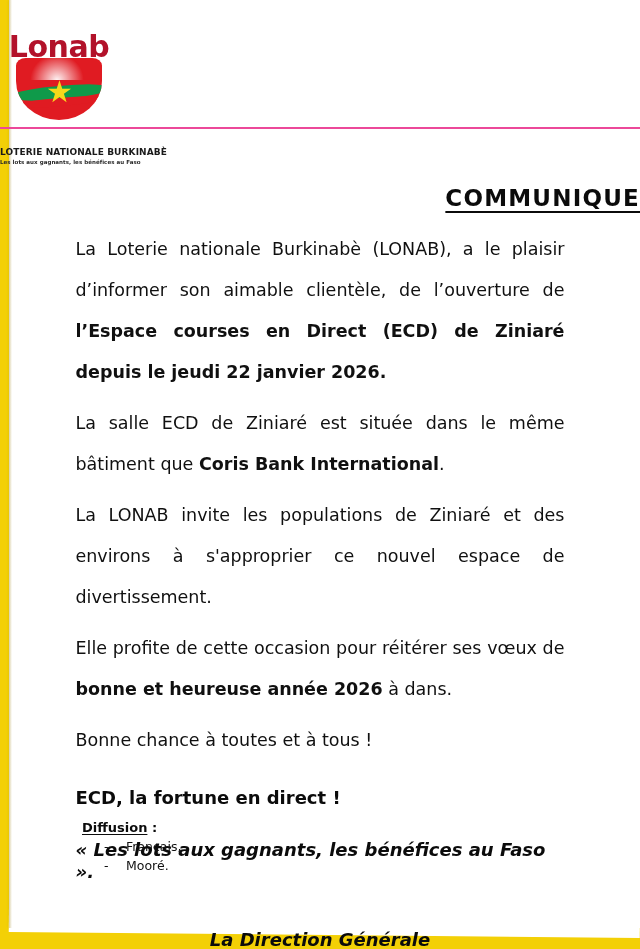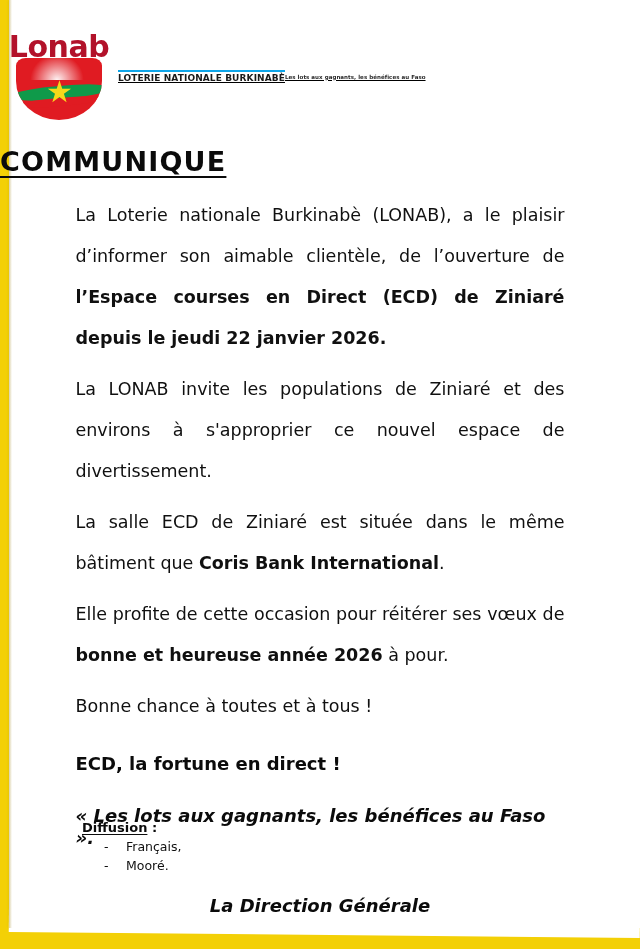--- a/index.html
+++ b/index.html
@@ -57,23 +57,21 @@
     top: 0;
     width: 640px;
     height: 949px;
   }
 
   
   .logo-block {
     width: 100%;
     padding-top: 26px;
     display: flex;
-    flex-direction: row;
-    align-items: center;
-    text-decoration: underline;
+    flex-direction: column;
   }
   .logo-mark {
     position: relative;
     width: 118px;
     height: 100px;
   }
   .logo-wordmark {
     position: absolute;
     top: 6px;
     left: 0;
@@ -135,39 +133,39 @@
     line-height: 27px;
     text-align: center;
   }
   .logo-caption {
     margin-top: 1px;
     font-family: "DejaVu Sans", sans-serif;
     font-size: 9px;
     font-weight: 700;
     color: #1a1a1a;
     letter-spacing: 0.1px;
-    border-top: 2px solid #0ea5e9;
-    padding-top: 2px;
+    border-top: 2px solid #ec4899;
+    padding-top: 19px;
     line-height: 1.1;
   }
   .logo-tagline {
     margin-top: 1px;
     font-family: "DejaVu Sans", sans-serif;
     font-size: 5.5px;
     font-weight: 700;
     color: #2a2a2a;
     letter-spacing: 0.05px;
   }
 
   
   .doc-title {
     margin: 20px 0 0 0;
-    text-align: left;
-    font-family: "DejaVu Sans", sans-serif;
-    font-size: 27px;
+    text-align: right;
+    font-family: "DejaVu Sans", sans-serif;
+    font-size: 23px;
     font-weight: 700;
     letter-spacing: 1.2px;
     color: #0b0b0b;
   }
   .doc-title u {
     text-decoration: underline;
     text-underline-offset: 5px;
     text-decoration-thickness: 2px;
   }
 
@@ -275,23 +273,23 @@
       </div>
     </div>
     <div class="logo-caption">LOTERIE NATIONALE BURKINABÈ</div>
     <div class="logo-tagline">Les lots aux gagnants, les bénéfices au Faso</div>
   </div>
 
   <h1 class="doc-title"><u>COMMUNIQUE</u></h1>
 
   <div class="body-text">
     <p class="para"><span>La Loterie nationale Burkinabè (LONAB), a le plaisir d’informer son aimable clientèle, de l’ouverture de </span><b>l’Espace courses en Direct (ECD) de Ziniaré depuis le jeudi 22 janvier 2026.</b></p>
+    <p class="para"><span>La salle ECD de Ziniaré est située dans le même bâtiment que </span><b>Coris Bank International</b><span>.</span></p>
     <p class="para"><span>La LONAB invite les populations de Ziniaré et des environs à s'approprier ce nouvel espace de divertissement.</span></p>
-    <p class="para"><span>La salle ECD de Ziniaré est située dans le même bâtiment que </span><b>Coris Bank International</b><span>.</span></p>
-    <p class="para"><span>Elle profite de cette occasion pour réitérer ses vœux de </span><b>bonne et heureuse année 2026</b><span> à pour.</span></p>
+    <p class="para"><span>Elle profite de cette occasion pour réitérer ses vœux de </span><b>bonne et heureuse année 2026</b><span> à dans.</span></p>
     <p class="para"><span>Bonne chance à toutes et à tous !</span></p>
 
     <p class="centered-bold">ECD, la fortune en direct !</p>
     <p class="centered-bold-italic">« Les lots aux gagnants, les bénéfices au Faso ».</p>
     <p class="signature">La Direction Générale</p>
   </div>
 
   <div class="diffusion">
     <div class="diffusion-heading"><span class="label">Diffusion</span><span> :</span></div>
     <ul class="diffusion-list">

